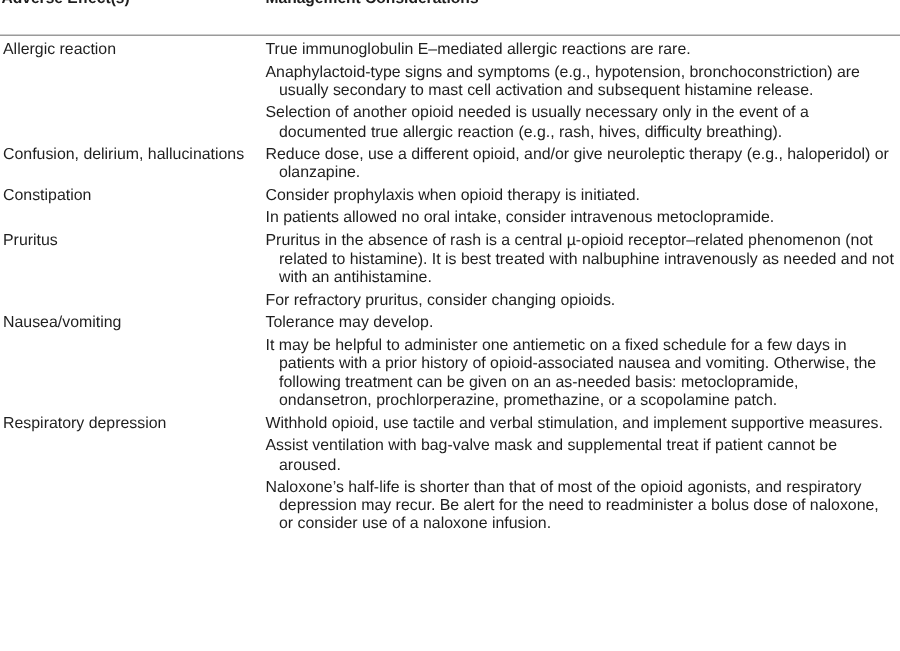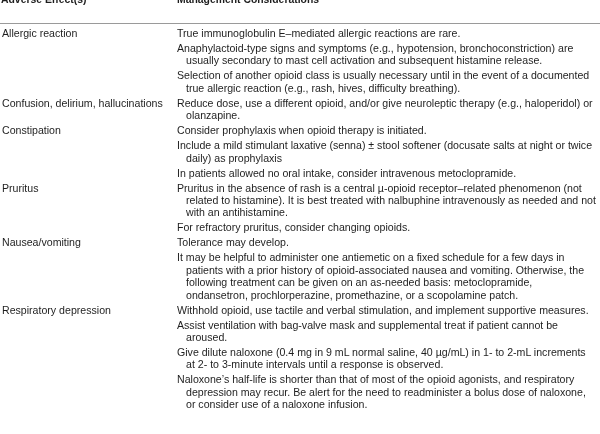--- a/index.html
+++ b/index.html
@@ -44,38 +44,37 @@
     <div class="col-mgmt">Management Considerations</div>
   </div>
   <div class="body" id="tbody">
       <div class="row">
         <div class="col-effect">
           <div class="effect-text">Allergic reaction</div>
         </div>
         <div class="col-mgmt">
           <div class="item">True immunoglobulin E–mediated allergic reactions are rare.</div>
           <div class="item">Anaphylactoid-type signs and symptoms (e.g., hypotension, bronchoconstriction) are usually secondary to mast cell activation and subsequent histamine release.</div>
-          <div class="item">Selection of another opioid class is usually necessary until in the event of a documented true allergic reaction (e.g., rash, hives, difficulty breathing).</div>
+          <div class="item">Selection of another opioid needed is usually necessary only in the event of a documented true allergic reaction (e.g., rash, hives, difficulty breathing).</div>
         </div>
       </div>
       <div class="row">
         <div class="col-effect">
           <div class="effect-text">Confusion, delirium, hallucinations</div>
         </div>
         <div class="col-mgmt">
           <div class="item">Reduce dose, use a different opioid, and/or give neuroleptic therapy (e.g., haloperidol) or olanzapine.</div>
         </div>
       </div>
       <div class="row">
         <div class="col-effect">
           <div class="effect-text">Constipation</div>
         </div>
         <div class="col-mgmt">
           <div class="item">Consider prophylaxis when opioid therapy is initiated.</div>
-          <div class="item">Include a mild stimulant laxative (senna) ± stool softener (docusate salts at night or twice daily) as prophylaxis</div>
           <div class="item">In patients allowed no oral intake, consider intravenous metoclopramide.</div>
         </div>
       </div>
       <div class="row">
         <div class="col-effect">
           <div class="effect-text">Pruritus</div>
         </div>
         <div class="col-mgmt">
           <div class="item">Pruritus in the absence of rash is a central µ-opioid receptor–related phenomenon (not related to histamine). It is best treated with nalbuphine intravenously as needed and not with an antihistamine.</div>
           <div class="item">For refractory pruritus, consider changing opioids.</div>
@@ -90,18 +89,17 @@
           <div class="item">It may be helpful to administer one antiemetic on a fixed schedule for a few days in patients with a prior history of opioid-associated nausea and vomiting. Otherwise, the following treatment can be given on an as-needed basis: metoclopramide, ondansetron, prochlorperazine, promethazine, or a scopolamine patch.</div>
         </div>
       </div>
       <div class="row">
         <div class="col-effect">
           <div class="effect-text">Respiratory depression</div>
         </div>
         <div class="col-mgmt">
           <div class="item">Withhold opioid, use tactile and verbal stimulation, and implement supportive measures.</div>
           <div class="item">Assist ventilation with bag-valve mask and supplemental treat if patient cannot be aroused.</div>
-          <div class="item">Give dilute naloxone (0.4 mg in 9 mL normal saline, 40 µg/mL) in 1- to 2-mL increments at 2- to 3-minute intervals until a response is observed.</div>
           <div class="item">Naloxone’s half-life is shorter than that of most of the opioid agonists, and respiratory depression may recur. Be alert for the need to readminister a bolus dose of naloxone, or consider use of a naloxone infusion.</div>
         </div>
       </div>
     </div>
 </div>
 
 </body></html>

